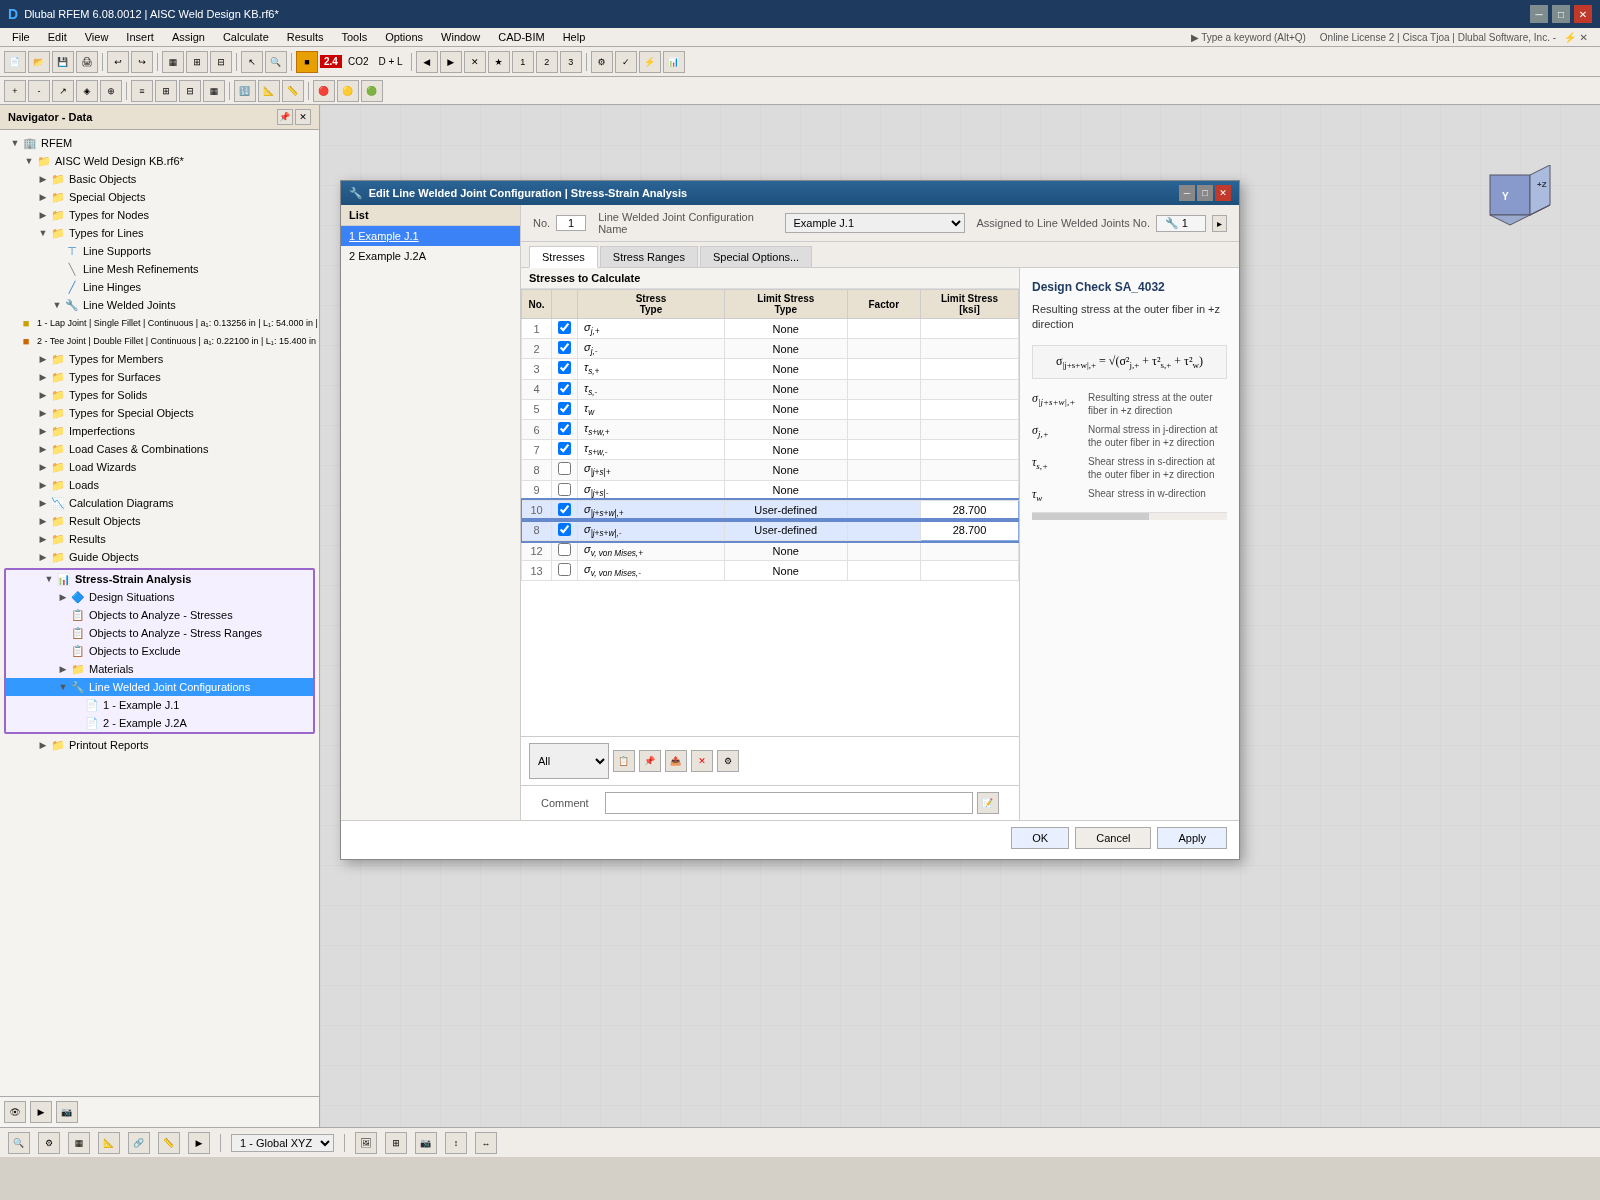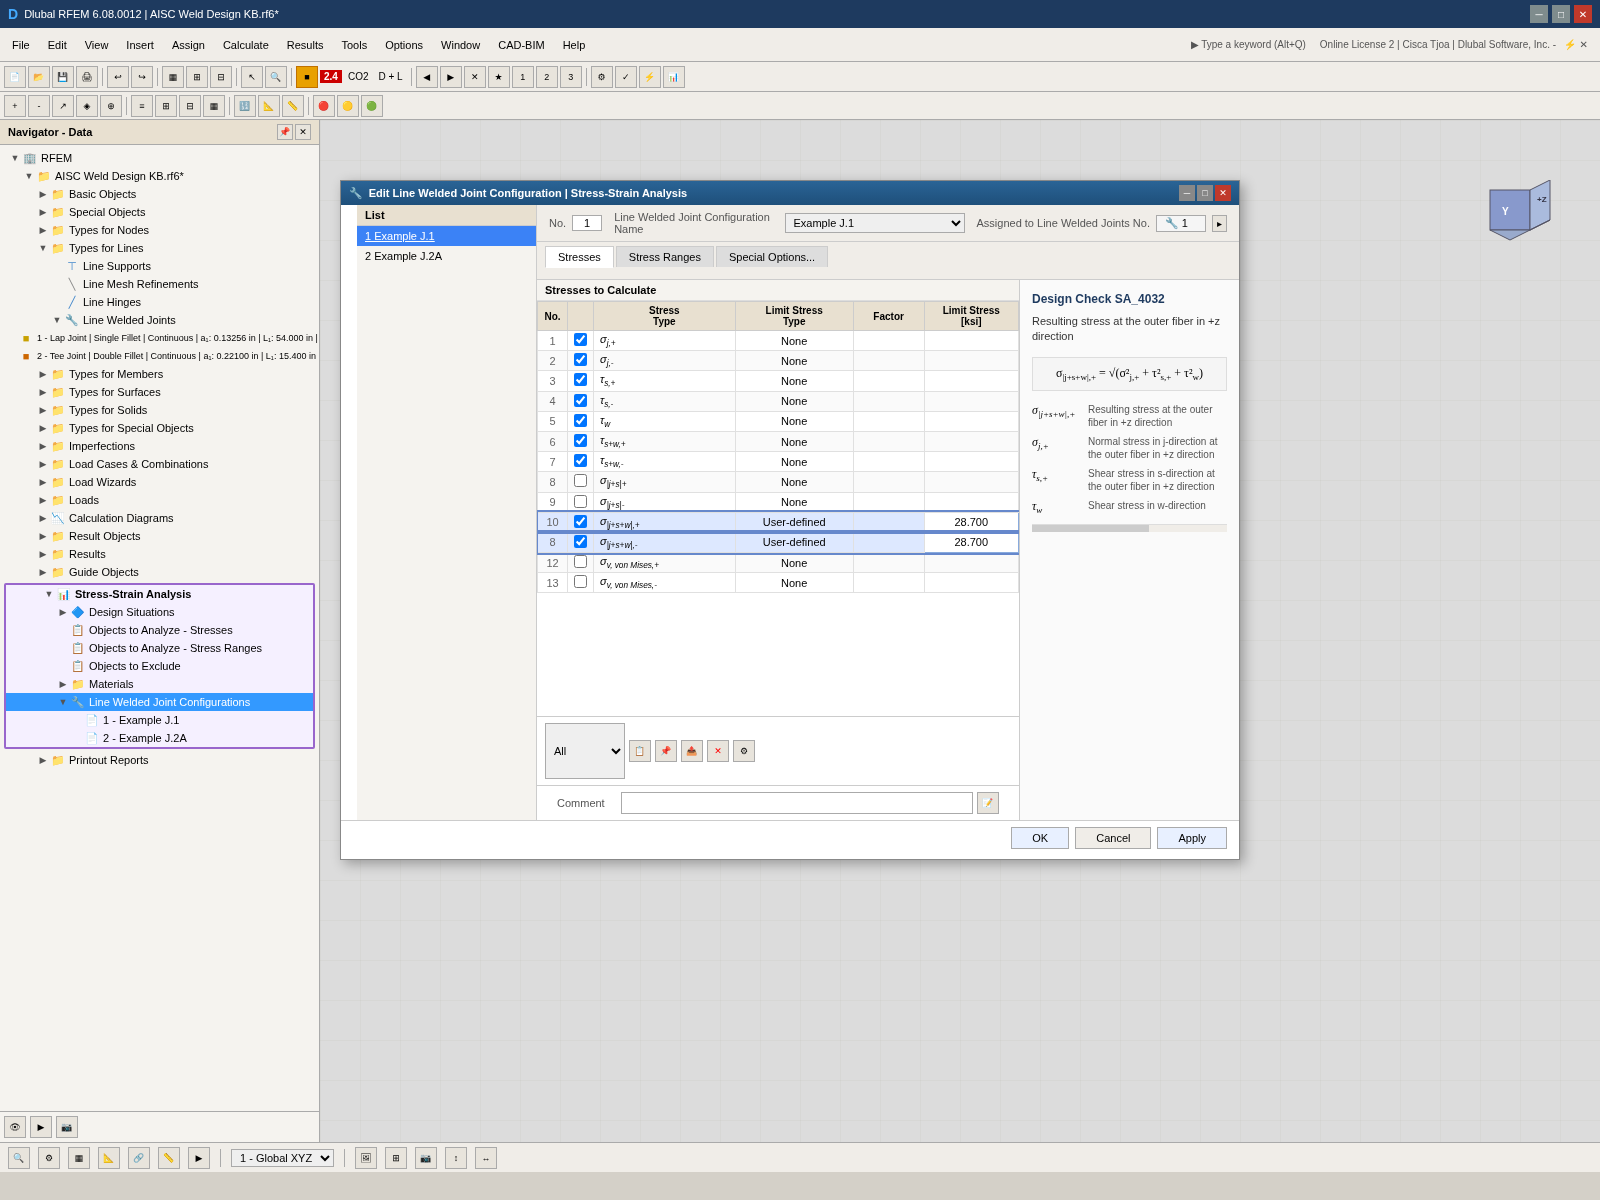--- a/index.html
+++ b/index.html
@@ -8,21 +8,21 @@
     
     .title-bar { background: #1e3a5f; color: white; height: 28px; display: flex; align-items: center; padding: 0 8px; justify-content: space-between; }
     .title-bar-left { display: flex; align-items: center; gap: 6px; font-size: 11px; }
     .title-bar-controls { display: flex; gap: 4px; }
     .title-bar-btn { width: 18px; height: 18px; background: #888; border: none; color: white; font-size: 10px; cursor: pointer; display: flex; align-items: center; justify-content: center; }
     .title-bar-btn.close { background: #c0392b; }
     .title-bar-btn.minimize { background: #7f8c8d; }
     .title-bar-btn.maximize { background: #7f8c8d; }
 
     
-    .menu-bar { background: #f0ede8; border-bottom: 1px solid #aaa; height: 34px; display: flex; align-items: center; padding: 0 4px; gap: 2px; }
+    .menu-bar { background: #f0ede8; border-bottom: 1px solid #aaa; height: 19px; display: flex; align-items: center; padding: 0 4px; gap: 2px; }
     .menu-item { padding: 2px 8px; font-size: 11px; cursor: pointer; color: #000; }
 
     
     .toolbar { background: #f0ede8; border-bottom: 1px solid #aaa; padding: 2px 4px; display: flex; align-items: center; gap: 2px; height: 30px; flex-wrap: wrap; }
     .toolbar2 { height: 28px; }
     .tb-btn { width: 22px; height: 22px; background: #e8e4dc; border: 1px solid #aaa; cursor: pointer; display: flex; align-items: center; justify-content: center; font-size: 9px; }
     .tb-sep { width: 1px; height: 18px; background: #aaa; margin: 0 2px; }
 
     
     .main-layout { display: flex; height: calc(1200px - 118px); }
@@ -55,21 +55,21 @@
     .dialog-list-item.selected { background: #3b82f6; color: white; text-decoration: underline; }
 
     
     .dialog-config { flex: 1; display: flex; flex-direction: column; }
     .dialog-config-header { background: #f0ede8; padding: 6px 12px; border-bottom: 1px solid #ccc; display: flex; gap: 12px; align-items: center; }
     .config-field { display: flex; align-items: center; gap: 6px; }
     .config-label { font-size: 11px; color: #555; }
     .config-value { font-size: 11px; }
 
     
-    .tab-bar { display: flex; border-bottom: 1px solid #ccc; background: #f0ede8; padding: 4px 8px 12px; gap: 2px; }
+    .tab-bar { display: flex; border-bottom: 1px solid #ccc; background: #f0ede8; padding: 4px 8px 0; gap: 2px; }
     .tab { padding: 4px 12px; font-size: 11px; cursor: pointer; border: 1px solid #ccc; border-bottom: none; background: #ddd; }
     .tab.active { background: white; border-bottom: 1px solid white; margin-bottom: -1px; }
 
     
     .stresses-table { flex: 1; overflow-y: auto; }
     .table-section-header { padding: 4px 8px; font-size: 11px; font-weight: bold; background: #f5f3ef; border-bottom: 1px solid #ddd; }
     table { width: 100%; border-collapse: collapse; font-size: 11px; }
     th { background: #e8e0d0; padding: 3px 6px; text-align: center; border: 1px solid #ccc; font-size: 10px; font-weight: bold; }
     td { padding: 2px 6px; border: 1px solid #e0e0e0; text-align: center; }
     tr:nth-child(even) { background: #fafafa; }
@@ -520,21 +520,21 @@
       </div>
       <div class="dialog-controls">
         <button class="dialog-btn">─</button>
         <button class="dialog-btn">□</button>
         <button class="dialog-btn" style="background:#c0392b;">✕</button>
       </div>
     </div>
 
     <div class="dialog-content" style="height:calc(100% - 28px); flex-direction:column;">
 
-      <div style="display:flex; flex:1; overflow:hidden;margin-left:16px;">
+      <div style="display:flex; flex:1; overflow:hidden;">
 
         <div class="dialog-list-panel">
           <div class="dialog-list-header">List</div>
           <div class="dialog-list-item selected">
             <span>1  Example J.1</span>
           </div>
           <div class="dialog-list-item">
             <span>2  Example J.2A</span>
           </div>
         </div>
@@ -707,21 +707,21 @@
                       <td>None</td>
                       <td></td>
                       <td></td>
                     </tr>
 
                   </tbody>
                 </table>
               </div>
 
               <div class="dialog-bottom">
-                <select style="font-size:11px; border:1px solid #aaa; padding:20px 4px; min-width:80px;">
+                <select style="font-size:11px; border:1px solid #aaa; padding:10px 4px; min-width:80px;">
                   <option>All</option>
                 </select>
                 <button class="tb-btn">📋</button>
                 <button class="tb-btn">📌</button>
                 <button class="tb-btn">📤</button>
                 <button class="tb-btn" style="color:red;">✕</button>
                 <button class="tb-btn">⚙</button>
               </div>
 
               <div class="comment-area">

